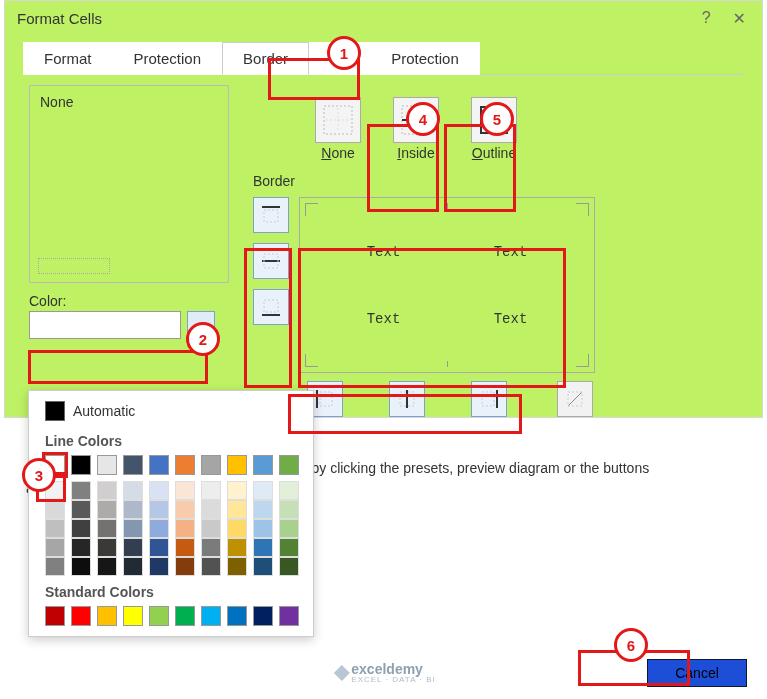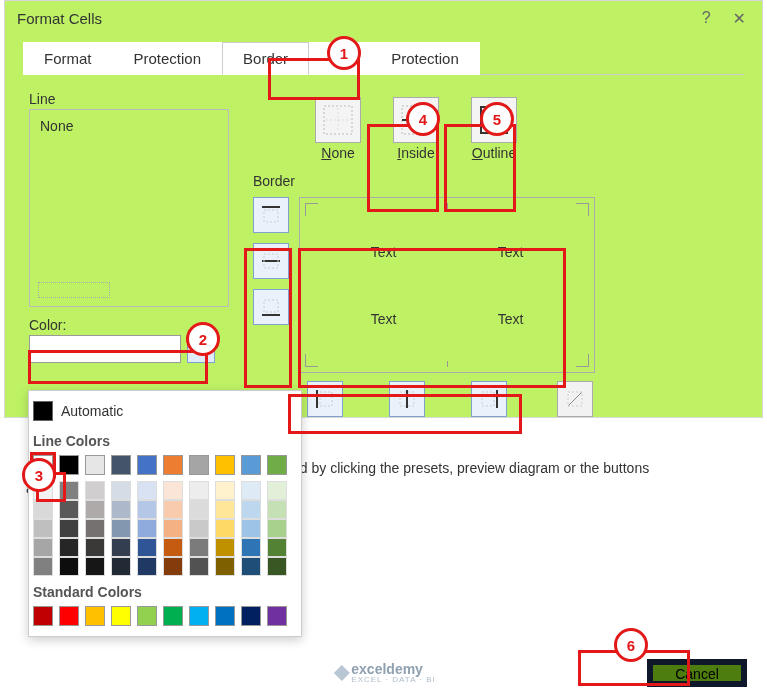--- a/index.html
+++ b/index.html
@@ -97,63 +97,63 @@
 
   .border-section { margin-top: 8px; display:flex; gap:10px; }
   .border-left-btns { display:flex; flex-direction:column; gap:10px; }
   .sq-btn {
     width:34px; height:34px; border:1px solid #7da2ce;
     background:#e9f1fb; display:flex; align-items:center; justify-content:center;
   }
   .sq-btn.gray{ border:1px solid #aaa; background:#f2f2f2; }
   .preview-box {
     border:1px solid #aaa; width: 250px; height: 130px;
-    position:relative; padding:22px;
+    position:relative; padding:22px;font-family:Liberation Mono, monospace;
   }
   .corner { position:absolute; width:12px; height:12px; }
   .tl{top:5px; left:5px; border-top:1px solid #999; border-left:1px solid #999;}
   .tr{top:5px; right:5px; border-top:1px solid #999; border-right:1px solid #999;}
   .bl{bottom:5px; left:5px; border-bottom:1px solid #999; border-left:1px solid #999;}
   .br{bottom:5px; right:5px; border-bottom:1px solid #999; border-right:1px solid #999;}
   .mid-t{position:absolute; top:5px; left:50%; width:1px; height:6px; background:#999; margin-left:-0.5px;}
   .mid-b{position:absolute; bottom:5px; left:50%; width:1px; height:6px; background:#999; margin-left:-0.5px;}
   .preview-grid{position:absolute; inset:20px; display:grid; grid-template-columns:1fr 1fr; grid-template-rows:1fr 1fr;}
   .preview-grid div{display:flex; align-items:center; justify-content:center; font-size:14px;}
   .bottom-border-btns { display:flex; gap: 46px; margin: 8px 0 0 54px; }
   .diag-btn{ margin-left:4px; }
 
   .color-popup {
     position:absolute;
     left: 28px; top: 390px;
     width: 256px;
     background:white;
     border: 1px solid #ccc;
     box-shadow: 0 3px 10px rgba(0,0,0,.2);
-    padding: 8px 12px 4px 4px;
+    padding: 8px 12px 4px 16px;
     z-index: 10;
   }
   .auto-row{ display:flex; align-items:center; gap:8px; padding:2px 0 8px 0;}
   .auto-sw{ width:18px; height:18px; background:black; border:1px solid #666;}
   .sec-label{ font-weight:600; color:#555; font-size:14px; margin:4px 0 6px 0;}
   .sw-row{ display:flex; gap:6px; margin-bottom:6px;}
   .sw{ width:18px; height:18px; border:1px solid #999;}
   .tint-col{ display:flex; flex-direction:column; gap:0px;}
   .tint-grid{ display:flex; gap:6px; margin-bottom:4px;}
   .tint-grid .tint-col .sw{border:1px solid #ddd;}
 
   .note-text{ position:absolute; left:278px; top:460px; font-size:14px; width:470px;}
 
   .footer {
     position:absolute; left:0; right:0; bottom:6px;
     display:flex; justify-content:flex-end; gap:18px;
     padding: 0 20px 6px 0;
     align-items:center;
   }
   .logo-area{ position:absolute; left:50%; transform:translateX(-50%); display:flex; align-items:center; color:#9aa6b2; font-size:14px;}
-  .dlg-btn{ width:100px; height:28px; border:6px solid #0f172a; background:#4d7c0f; font-size:14px; }
+  .dlg-btn{ width:100px; height:28px; border:1px solid #0f172a; background:#1d4ed8; font-size:14px; }
   .ok-btn{ border:1px solid #0078d4; background:#d8d8d8; }
 
   .annot{ position:absolute; border:3px solid #e31818; box-sizing:border-box; z-index:20; pointer-events:none;}
   .annot-circle{
     position:absolute; width:28px; height:28px; border:3px solid #e31818; border-radius:50%;
     background:white; display:flex; align-items:center; justify-content:center;
     color:#e31818; font-weight:bold; font-size:15px; z-index:30; pointer-events:none;
   }
 </style>
 </head>
@@ -171,21 +171,20 @@
   <div class="tabs">
     <div class="tab">Format</div>
     <div class="tab">Protection</div>
     <div class="tab active">Border</div>
     <div class="tab">Fill</div>
     <div class="tab">Protection</div>
   </div>
 
   <div class="content">
     <div class="left-col">
-      <div class="group-label">Line</div>
       <div class="style-box">
         <div>None</div>
         <div class="dashed"></div>
       </div>
       <div class="group-label">Color:</div>
       <div class="color-combo">
         <div class="color-input"></div>
         <div class="color-drop-arrow">▾</div>
       </div>
     </div>

